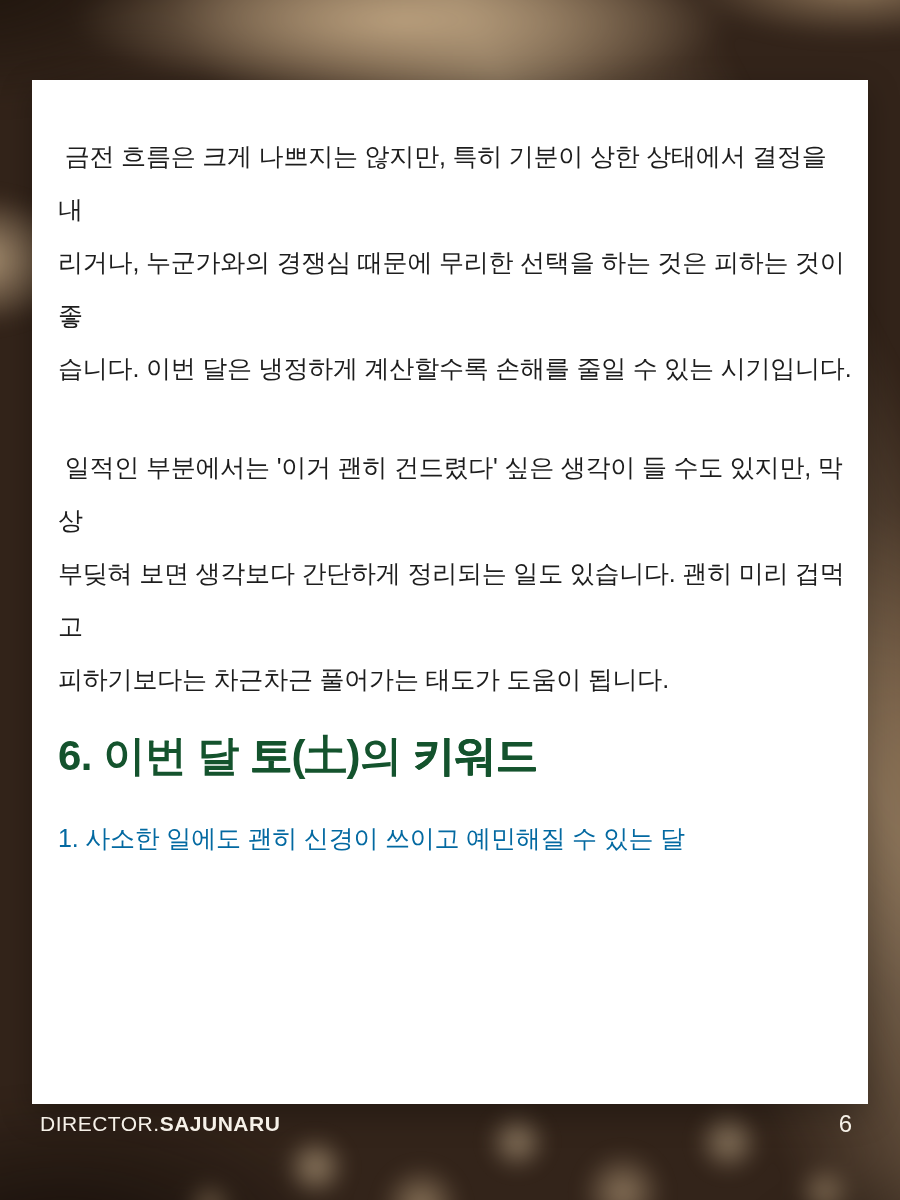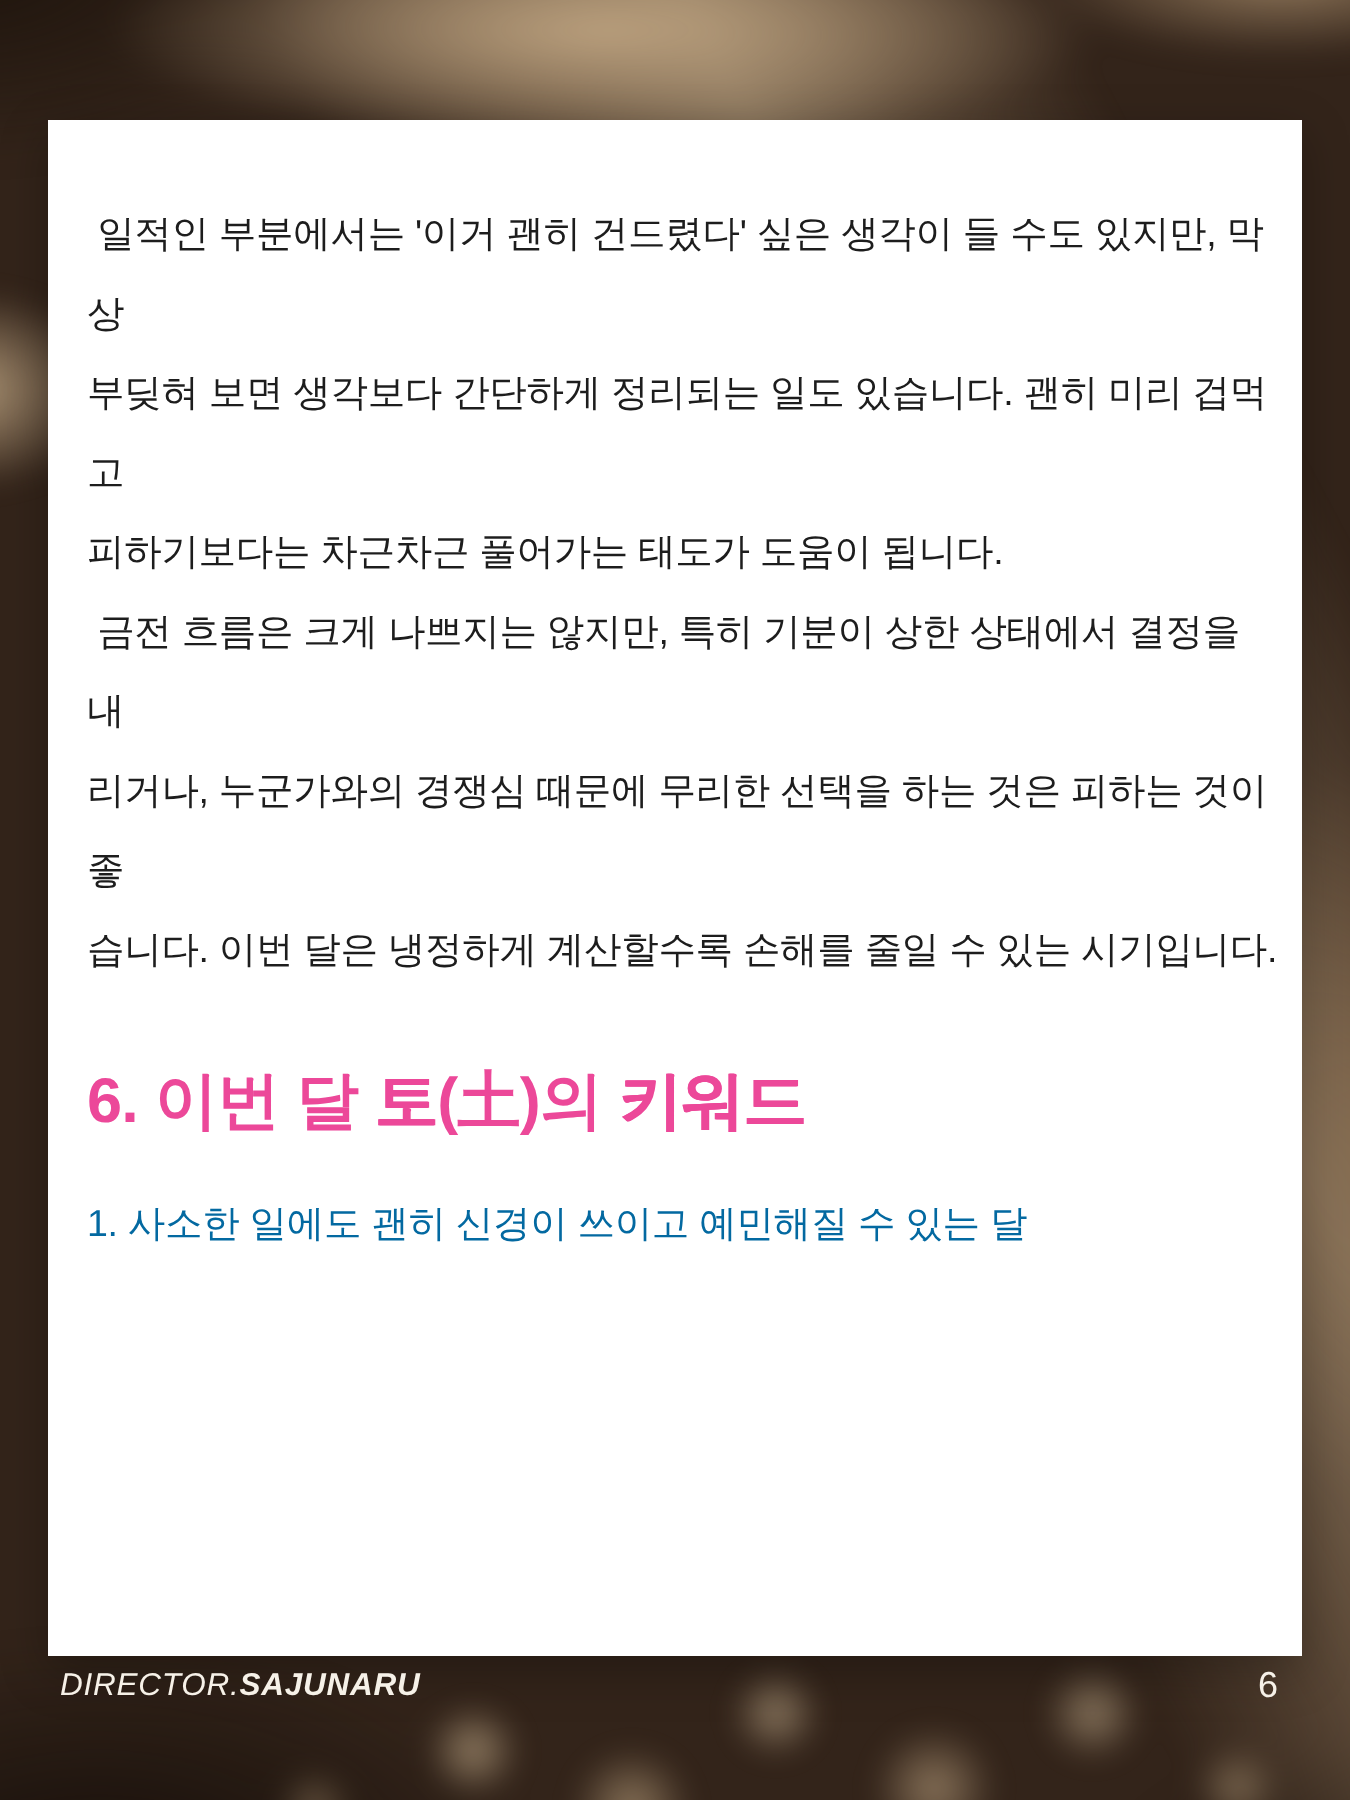--- a/index.html
+++ b/index.html
@@ -84,21 +84,21 @@
     padding-bottom: 7px;
     -webkit-box-decoration-break: clone;
     box-decoration-break: clone;
   }
   .heading {
     margin: 22px 0 0 0;
     font-size: 42px;
     line-height: 56px;
     font-weight: 700;
     letter-spacing: -0.5px;
-    color: #ec4899;
+    color: #14532d;
   }
   .heading .h-b {
     font-weight: 900;
     text-shadow: 0.7px 0 0 currentColor, -0.3px 0 0 currentColor;
   }
   .kw-list { margin-top: 28px; }
   .kw {
     font-size: 25px;
     line-height: 53px;
     letter-spacing: -0.2px;
@@ -114,45 +114,44 @@
     height: 34px;
     display: flex;
     align-items: center;
     justify-content: space-between;
     color: #f6f1e8;
   }
   .brand {
     font-size: 21px;
     letter-spacing: 0.5px;
     font-weight: 400;
-    font-style: italic;
   }
   .brand .brand-bold { font-weight: 700; }
   .page-num {
     font-size: 24px;
     font-weight: 400;
   }
 </style>
 </head>
 <body>
 
 <div class="bg">
   <div class="bg-base"></div>
   <div class="bg-soft"></div>
 </div>
 
 <div class="card">
 
+  <p class="p gap-after"> 금전 흐름은 크게 나쁘지는 않지만, 특히 기분이 상한 상태에서 결정을 내
+리거나, 누군가와의 경쟁심 때문에 무리한 선택을 하는 것은 피하는 것이 좋
+습니다. 이번 달은 냉정하게 계산할수록 손해를 줄일 수 있는 시기입니다.</p>
+
   <p class="p"> 일적인 부분에서는 '이거 괜히 건드렸다' 싶은 생각이 들 수도 있지만, 막상
 부딪혀 보면 생각보다 간단하게 정리되는 일도 있습니다. 괜히 미리 겁먹고
 피하기보다는 차근차근 풀어가는 태도가 도움이 됩니다.</p>
-
-  <p class="p gap-after"> 금전 흐름은 크게 나쁘지는 않지만, 특히 기분이 상한 상태에서 결정을 내
-리거나, 누군가와의 경쟁심 때문에 무리한 선택을 하는 것은 피하는 것이 좋
-습니다. 이번 달은 냉정하게 계산할수록 손해를 줄일 수 있는 시기입니다.</p>
 
 
   <h2 class="heading"><span>6. 이번 달 </span><span class="h-b">토</span><span>(土)의 </span><span class="h-b">키워드</span></h2>
 
   <div class="kw-list">
     <div class="kw">1. 사소한 일에도 괜히 신경이 쓰이고 예민해질 수 있는 달</div>
 
   </div>
 
 </div>

